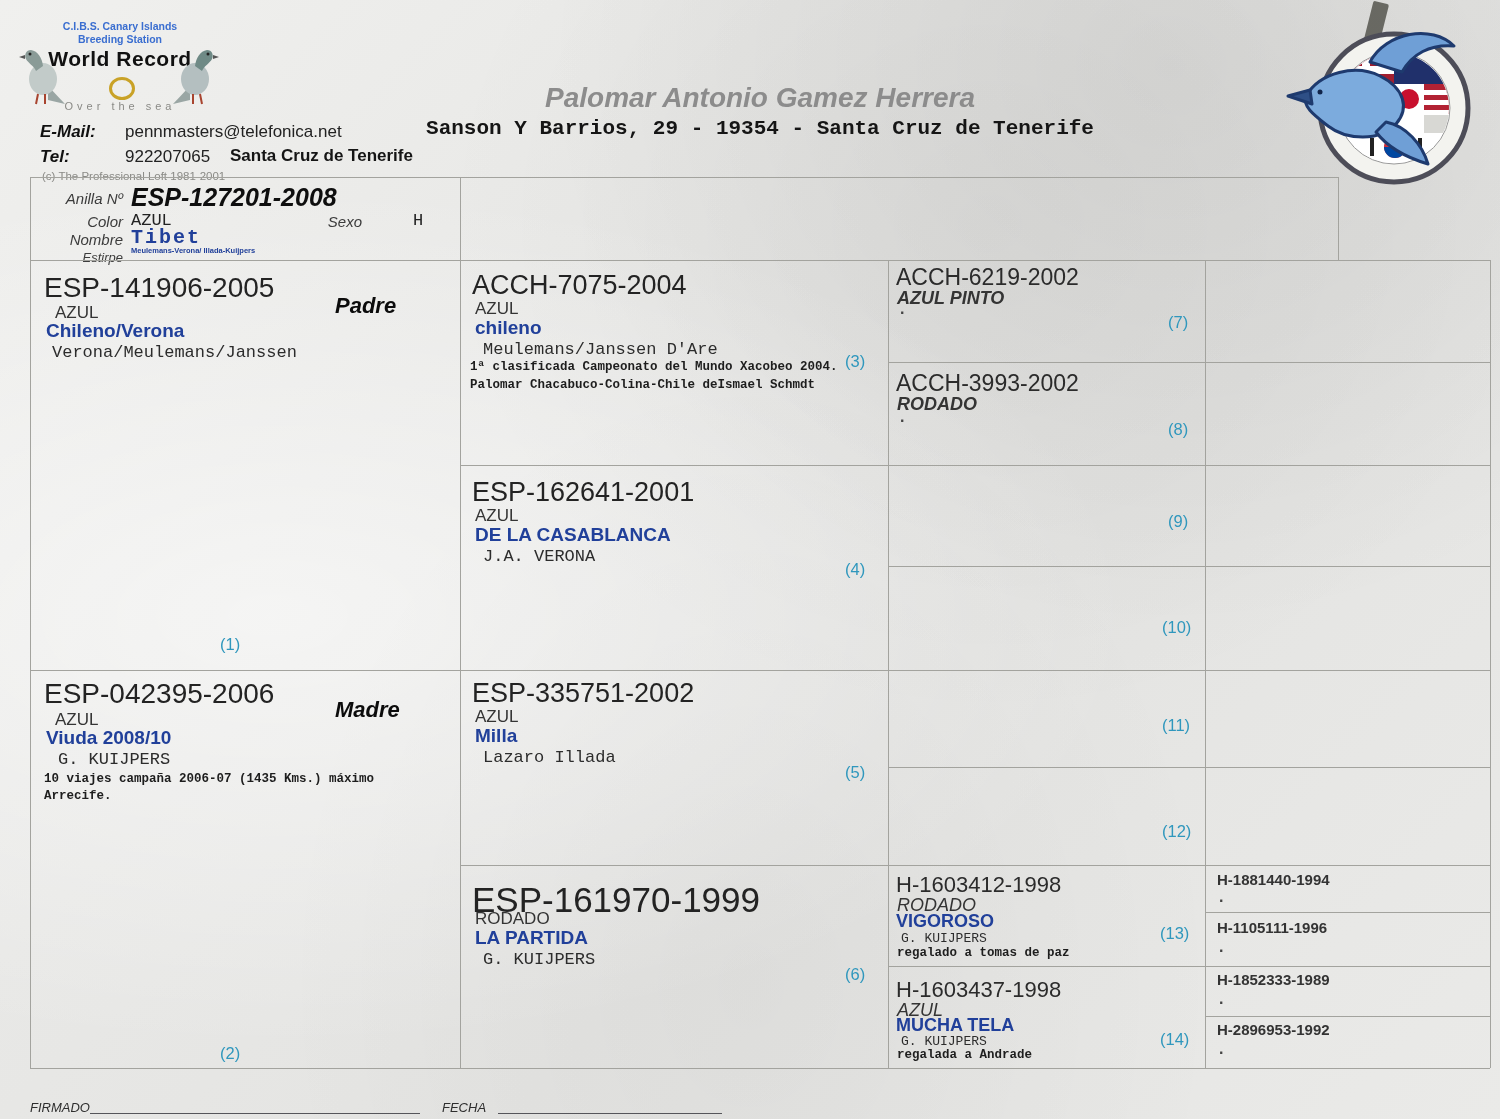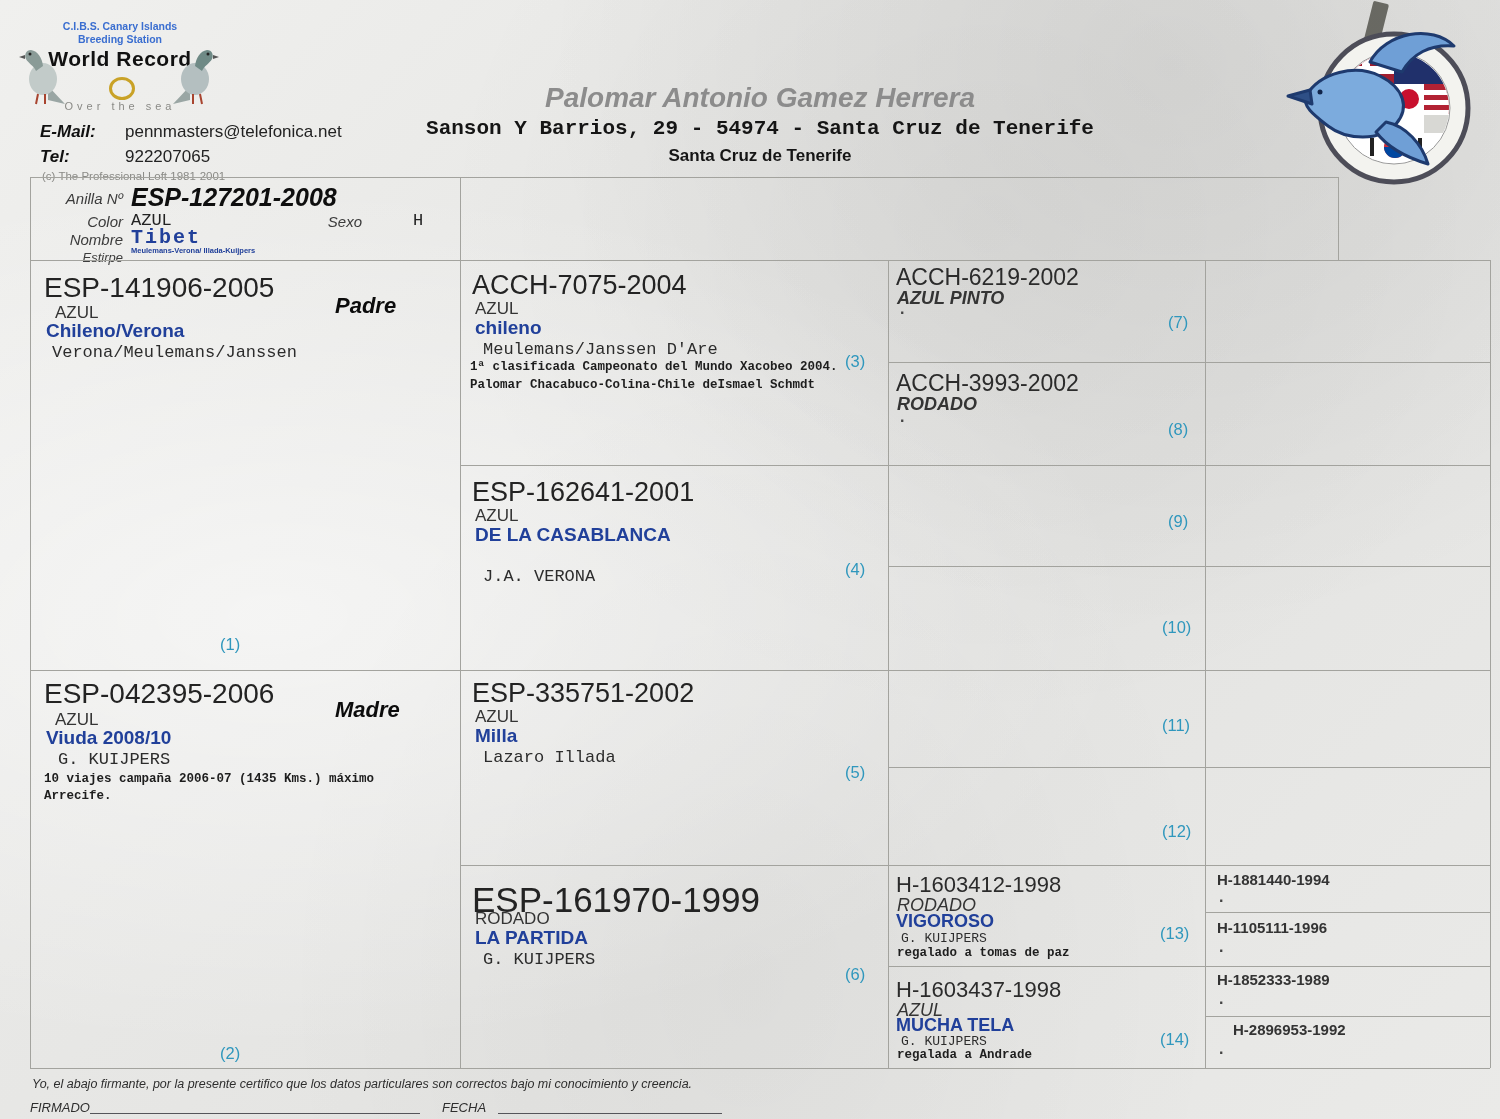--- a/index.html
+++ b/index.html
@@ -86,22 +86,22 @@
       <path d="M30,48 L47,66 L30,62 Z" fill="#9aa6a4"></path>
       <ellipse cx="25" cy="41" rx="14" ry="16" fill="#b4bfc0"></ellipse>
       <path d="M25,28 C24,20 20,13 13,12 C8,12 6,17 8,21 C10,25 16,28 18,33 Z" fill="#6f8a86"></path>
       <circle cx="12" cy="16" r="1.5" fill="#222"></circle>
       <path d="M7,17 L1,19 L7,21 Z" fill="#555"></path>
       <path d="M20,56 L18,66 M27,56 L27,66" stroke="#a8442f" stroke-width="2" fill="none"></path>
     </svg>
   </div>
 
   <div class="abs subtitle" style="left:230px;top:82px;width:1060px;text-align:center;">Palomar Antonio Gamez Herrera</div>
-  <div class="abs addr" style="left:230px;top:117px;width:1060px;text-align:center;">Sanson Y Barrios, 29 - 54974 - Santa Cruz de Tenerife</div>
-  <div class="abs city" style="left:230px;top:146px;width:1060px;text-align:center;">Santa Cruz de Tenerife</div>
+  <div class="abs addr" style="left:230px;top:117px;width:1060px;text-align:center;">Sanson Y Barrios, 29 - 19354 - Santa Cruz de Tenerife</div>
+  <div class="abs city" style="left:230px;top:146px;width:1060px;">Santa Cruz de Tenerife</div>
 
   <div class="abs contact-label" style="left:40px;top:122px;">E-Mail:</div>
   <div class="abs contact-value" style="left:125px;top:122px;">pennmasters@telefonica.net</div>
   <div class="abs contact-label" style="left:40px;top:147px;">Tel:</div>
   <div class="abs contact-value" style="left:125px;top:147px;">922207065</div>
   <div class="abs copyright" style="left:42px;top:170px;">(c) The Professional Loft 1981-2001</div>
 
   <svg class="abs" style="left:1268px;top:10px;" width="225" height="185" viewBox="0 0 225 185">
     <g>
       <circle cx="126" cy="98" r="74" fill="#f3f3ef" stroke="#4d4d58" stroke-width="5"></circle>
@@ -181,21 +181,21 @@
     <div class="abs mono" style="left:483px;top:340px;">Meulemans/Janssen D'Are</div>
     <div class="abs note" style="left:470px;top:360px;">1ª clasificada Campeonato del Mundo Xacobeo 2004.</div>
     <div class="abs note" style="left:470px;top:378px;">Palomar Chacabuco-Colina-Chile deIsmael Schmdt</div>
     <div class="abs num" style="left:845px;top:352px;">(3)</div>
   </div>
 
   <div>
     <div class="abs ring-lg" style="left:472px;top:477px;font-size:27px;">ESP-162641-2001</div>
     <div class="abs colorline" style="left:475px;top:506px;">AZUL</div>
     <div class="abs bluename" style="left:475px;top:524px;">DE LA CASABLANCA</div>
-    <div class="abs mono" style="left:483px;top:547px;margin-top:20px;">J.A. VERONA</div>
+    <div class="abs mono" style="left:483px;top:547px;">J.A. VERONA</div>
     <div class="abs num" style="left:845px;top:560px;">(4)</div>
   </div>
 
   <div>
     <div class="abs ring-lg" style="left:472px;top:678px;font-size:27px;">ESP-335751-2002</div>
     <div class="abs colorline" style="left:475px;top:707px;">AZUL</div>
     <div class="abs bluename" style="left:475px;top:725px;">Milla</div>
     <div class="abs mono" style="left:483px;top:748px;">Lazaro Illada</div>
     <div class="abs num" style="left:845px;top:763px;">(5)</div>
   </div>
@@ -259,25 +259,24 @@
   </div>
   <div>
     <div class="abs ring-sm" style="left:1217px;top:919px;">H-1105111-1996</div>
     <div class="abs dot" style="left:1219px;top:938px;">.</div>
   </div>
   <div>
     <div class="abs ring-sm" style="left:1217px;top:971px;">H-1852333-1989</div>
     <div class="abs dot" style="left:1219px;top:990px;">.</div>
   </div>
   <div>
-    <div class="abs ring-sm" style="left:1217px;top:1021px;margin-left:16px;">H-2896953-1992</div>
+    <div class="abs ring-sm" style="left:1217px;top:1021px;">H-2896953-1992</div>
     <div class="abs dot" style="left:1219px;top:1040px;">.</div>
   </div>
 
-  <div class="abs certify" style="left:32px;top:1077px;">Yo, el abajo firmante, por la presente certifico que los datos particulares son correctos bajo mi conocimiento y creencia.</div>
   <div class="abs siglabel" style="left:30px;top:1100px;">FIRMADO</div>
   <div class="sigline" style="left:90px;top:1113px;width:330px;"></div>
   <div class="abs siglabel" style="left:442px;top:1100px;">FECHA</div>
   <div class="sigline" style="left:498px;top:1113px;width:224px;"></div>
 
 <div class="hline" style="top: 177px; left: 30px; width: 1308px;"></div>
     <div class="hline" style="top: 260px; left: 30px; width: 1460px;"></div>
     <div class="hline" style="top: 362px; left: 888px; width: 602px;"></div>
     <div class="hline" style="top: 465px; left: 460px; width: 1030px;"></div>
     <div class="hline" style="top: 566px; left: 888px; width: 602px;"></div>

